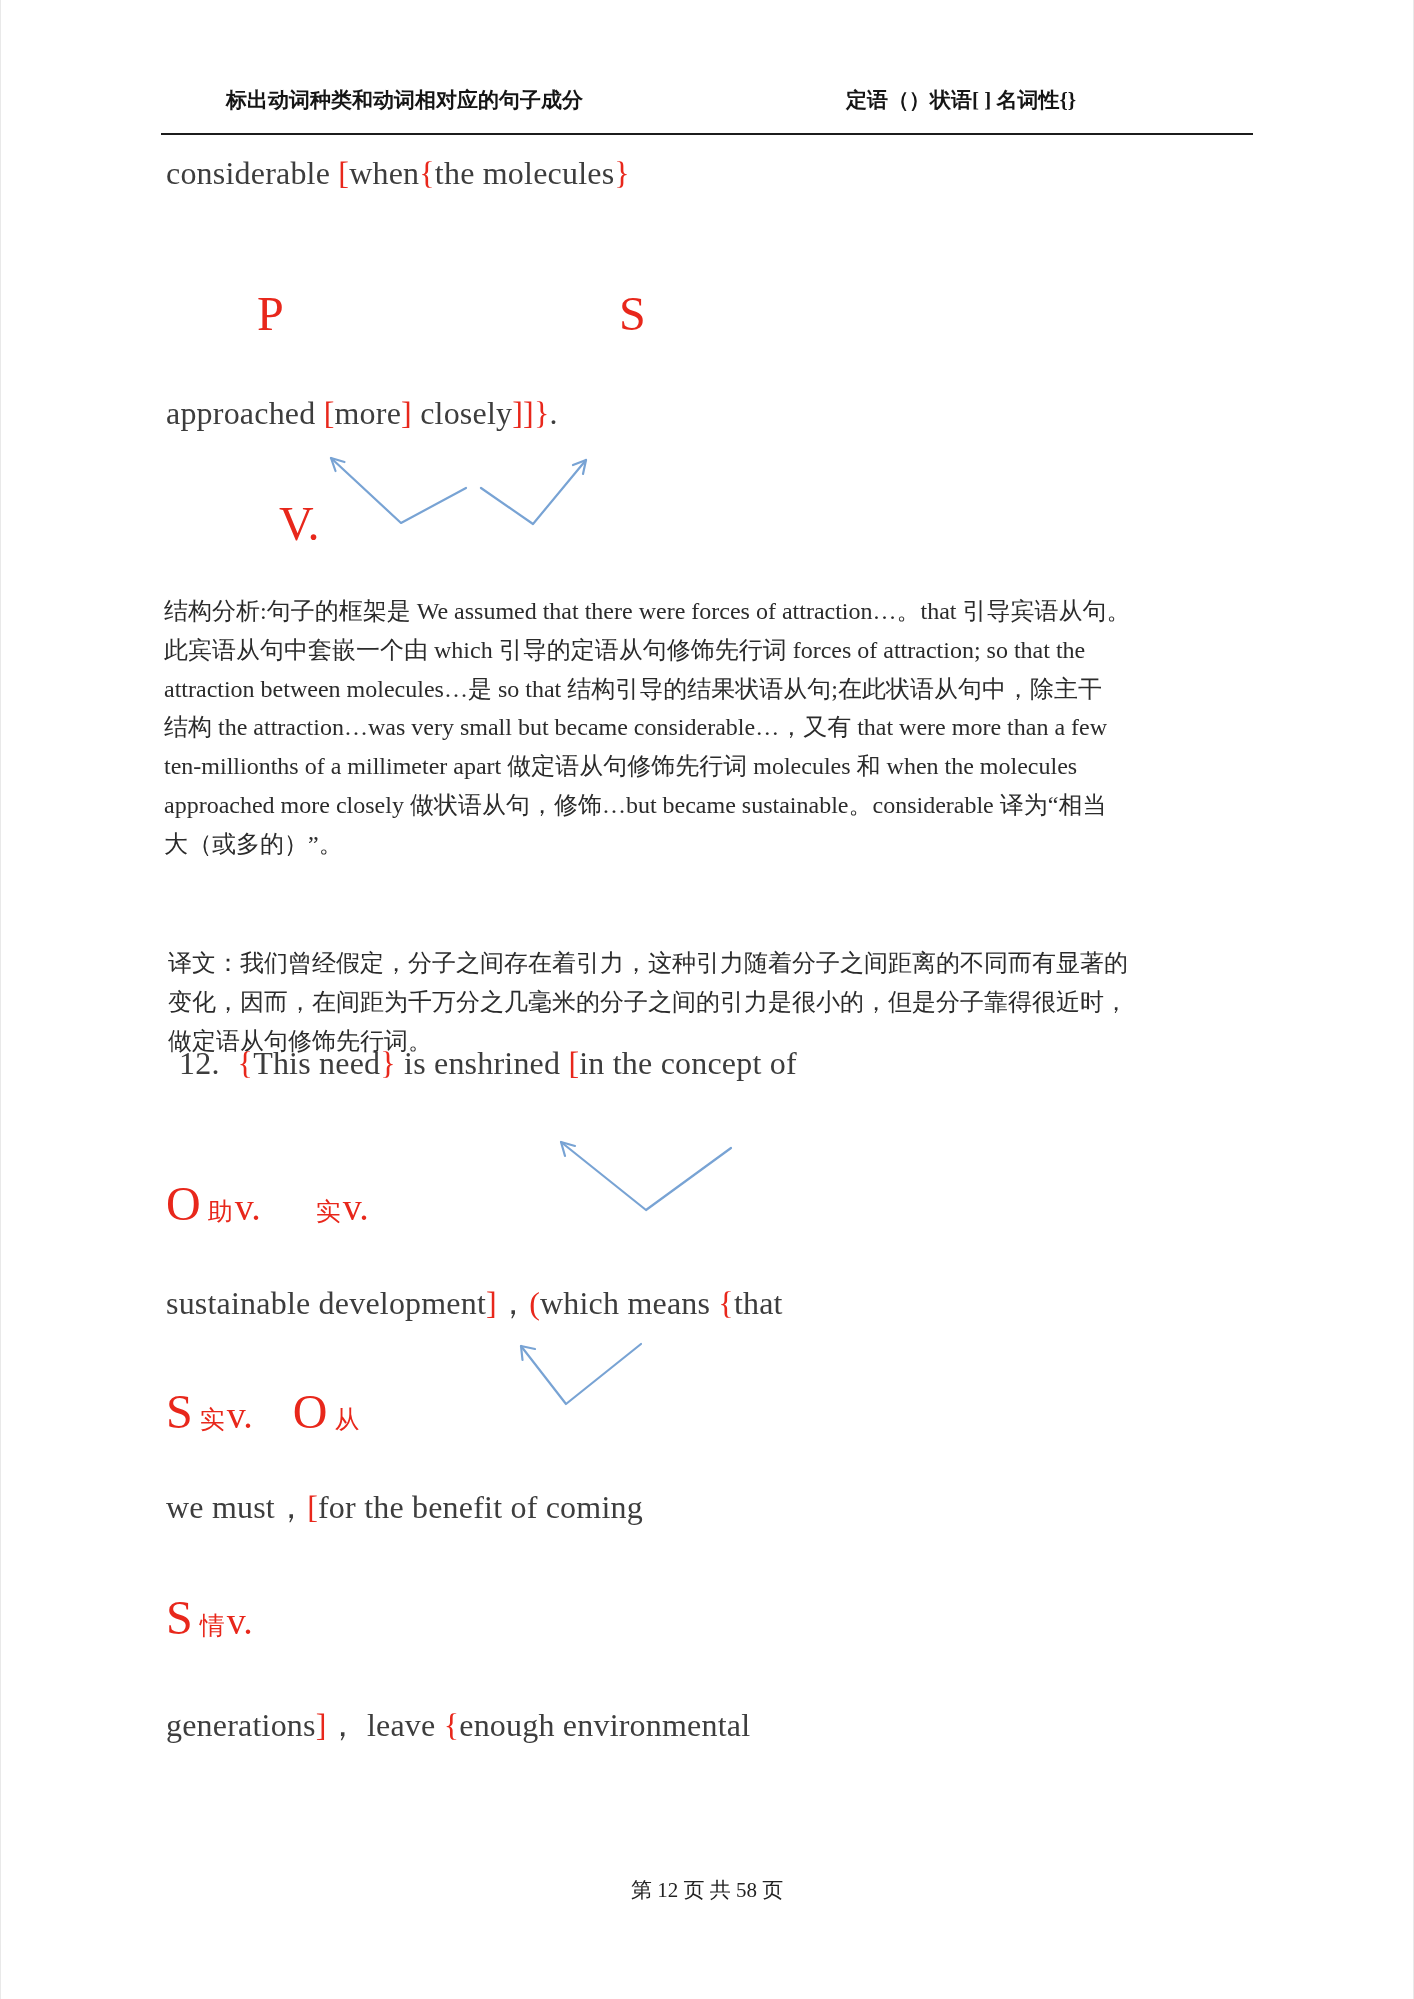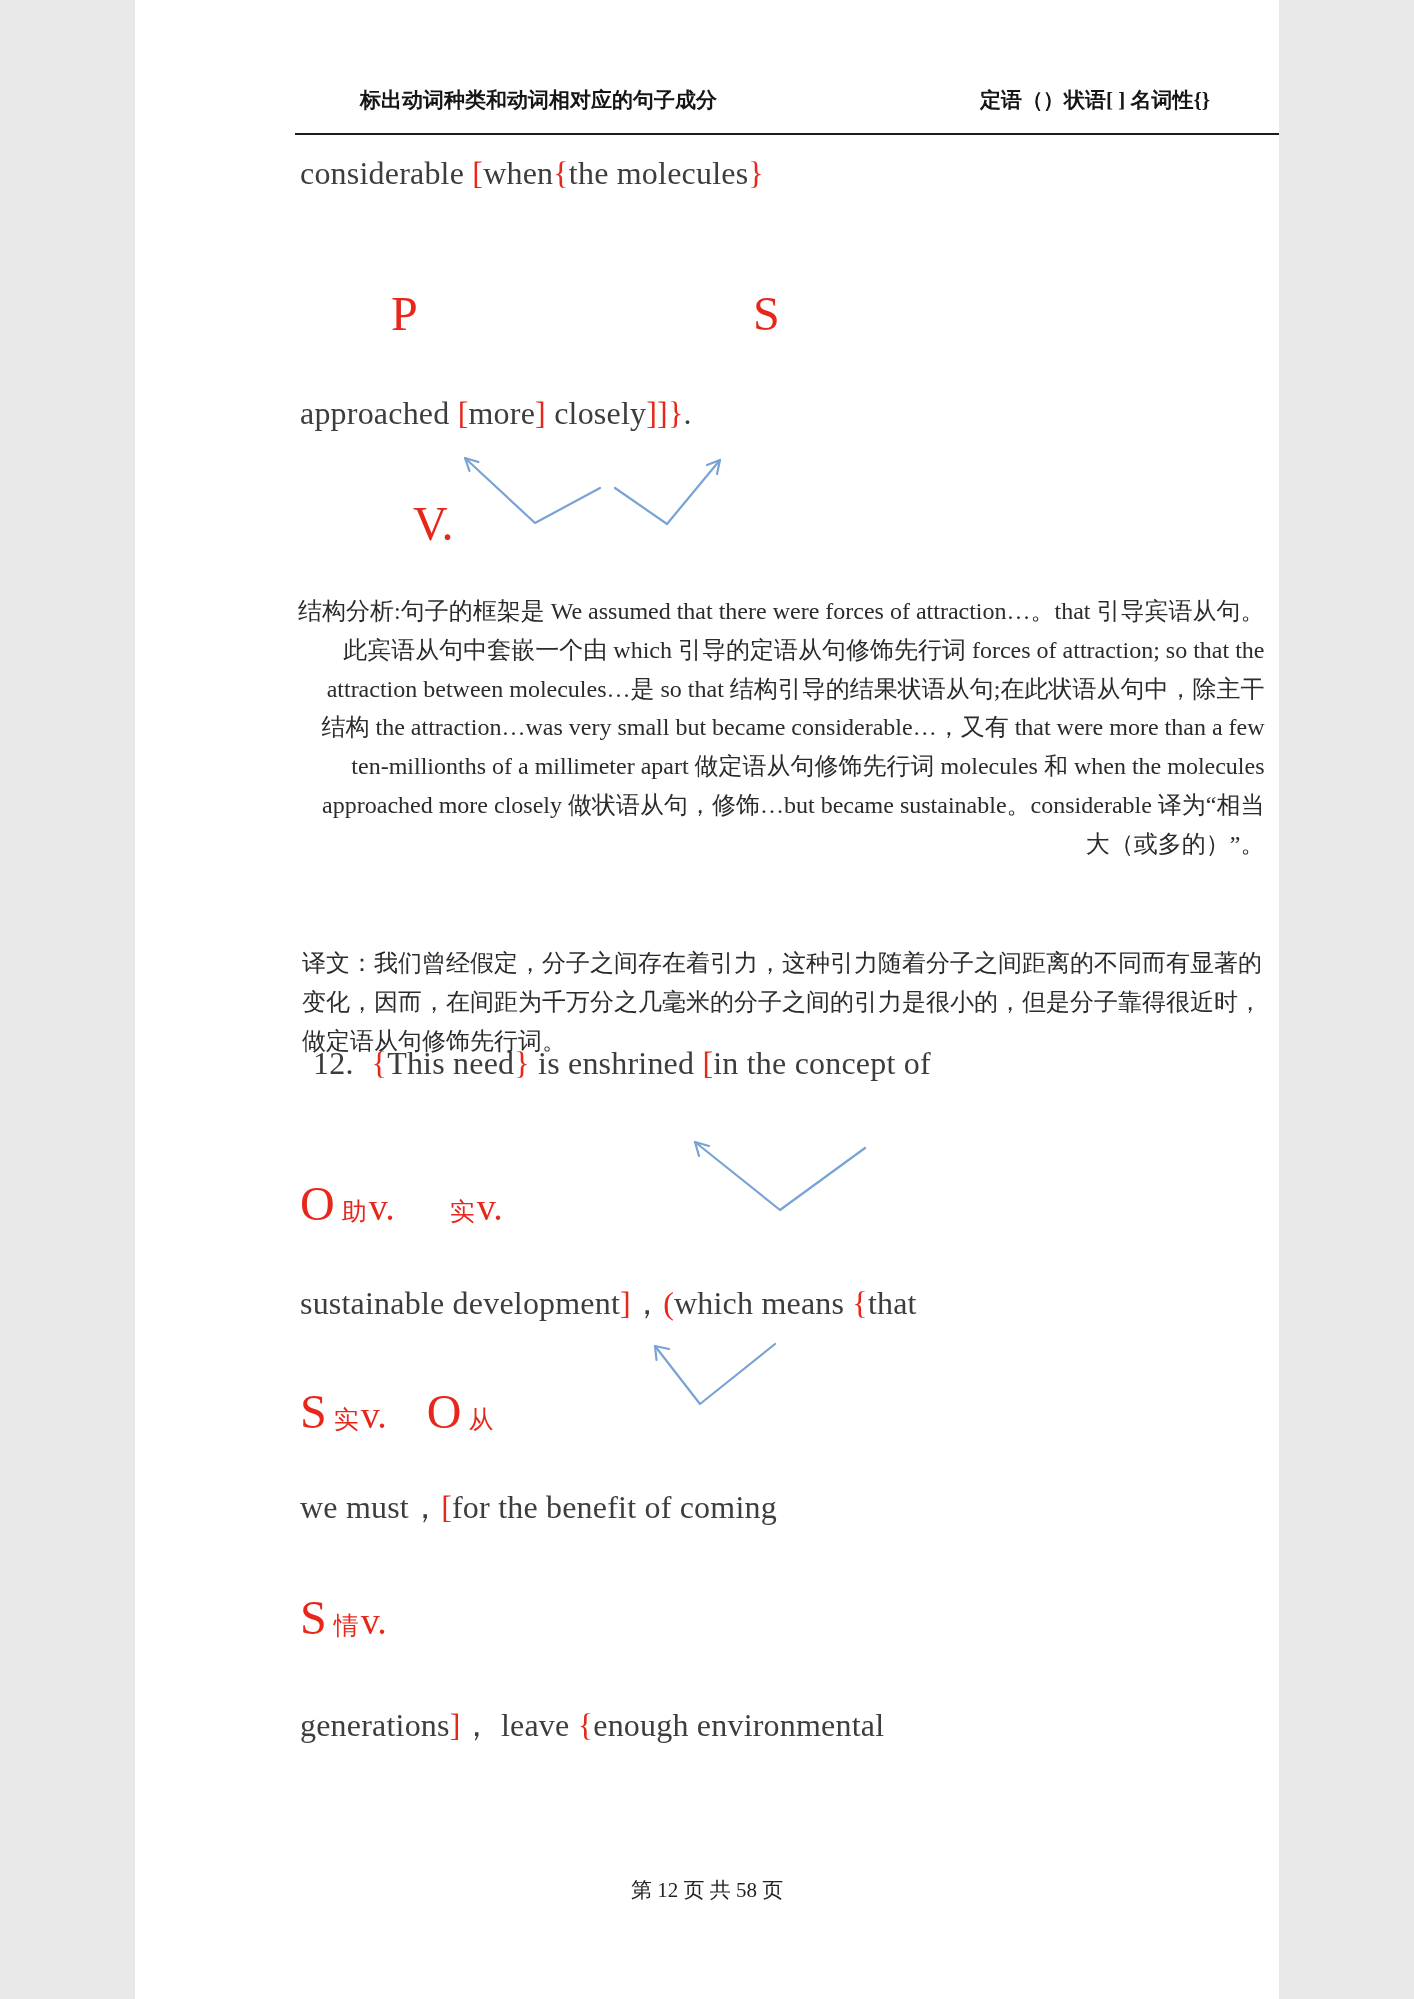--- a/index.html
+++ b/index.html
@@ -1,18 +1,18 @@
 <!DOCTYPE html>
 <html><head>
 <meta charset="utf-8">
 <style>
   html,body{margin:0;padding:0;background:#e9e9e9;}
   #page{
     position:relative;
-    width:1144px;height:1999px;
+    width:1412px;height:1999px;
     margin:0 auto;
     background:#ffffff;
     font-family:"Liberation Serif","DejaVu Serif",serif;
     color:#2c2c2c;
     overflow:hidden;
   }
   .abs{position:absolute;}
   
   .hdr{font-size:21px;font-weight:700;color:#151515;white-space:nowrap;}
   .hdr-rule{left:160px;top:133px;width:1092px;height:2px;background:#1c1c1c;}
@@ -59,21 +59,21 @@
     <g stroke="#78a3d4" stroke-width="2.2" fill="none" stroke-linecap="round" stroke-linejoin="round">
       <path d="M30 13 L100 78 L165 43"></path>
       <path d="M34.5 26 L30 13 L43.5 17"></path>
       <path d="M180 43 L232 79 L285 15"></path>
       <path d="M272 20 L285 15 L282 29"></path>
     </g>
   </svg>
 
   <div class="abs redtag letter" style="left:278px;top:500px;">V.</div>
 
-  <div class="abs para" style="left:163px;top:592px;text-align:right;">
+  <div class="abs para" style="left:163px;top:592px;">
     <div>结构分析:句子的框架是 We assumed that there were forces of attraction…。that 引导宾语从句。</div>
     <div>此宾语从句中套嵌一个由 which 引导的定语从句修饰先行词 forces of attraction; so that the</div>
     <div>attraction between molecules…是 so that 结构引导的结果状语从句;在此状语从句中，除主干</div>
     <div>结构 the attraction…was very small but became considerable…，又有 that were more than a few</div>
     <div>ten-millionths of a millimeter apart 做定语从句修饰先行词 molecules 和 when the molecules</div>
     <div>approached more closely 做状语从句，修饰…but became sustainable。considerable 译为“相当</div>
     <div>大（或多的）”。</div>
   </div>
 
   <div class="abs para" style="left:167px;top:908px;margin-top:36px;">

